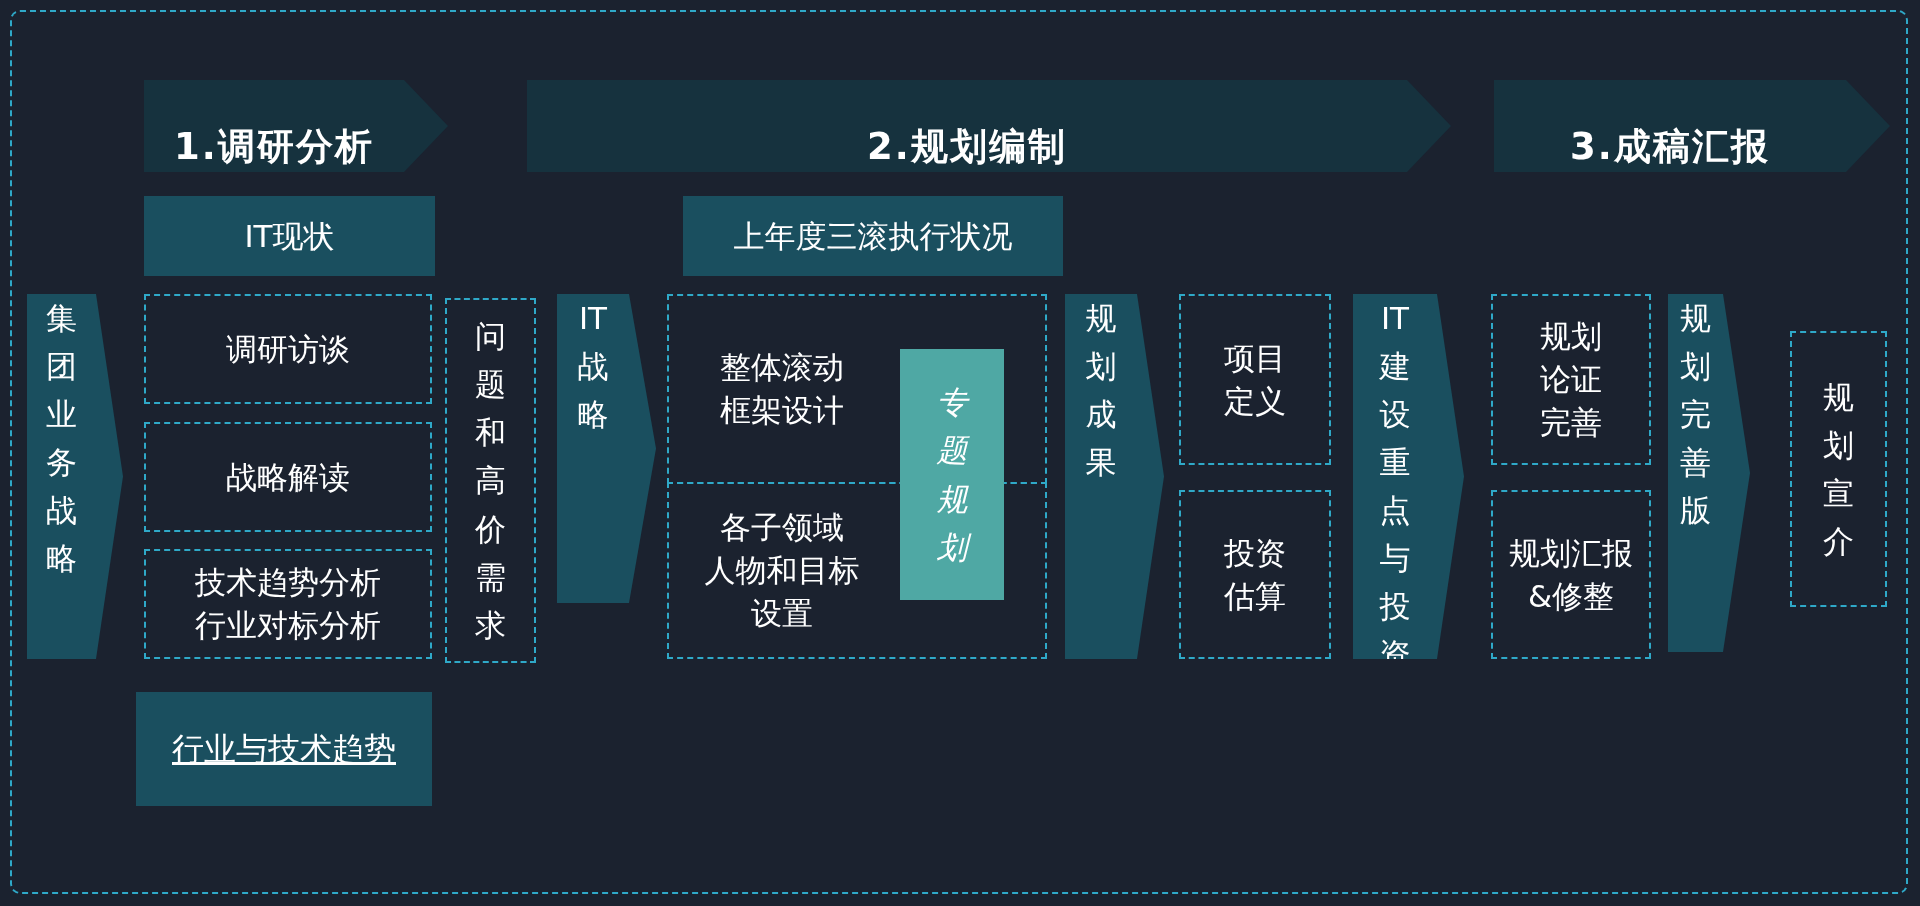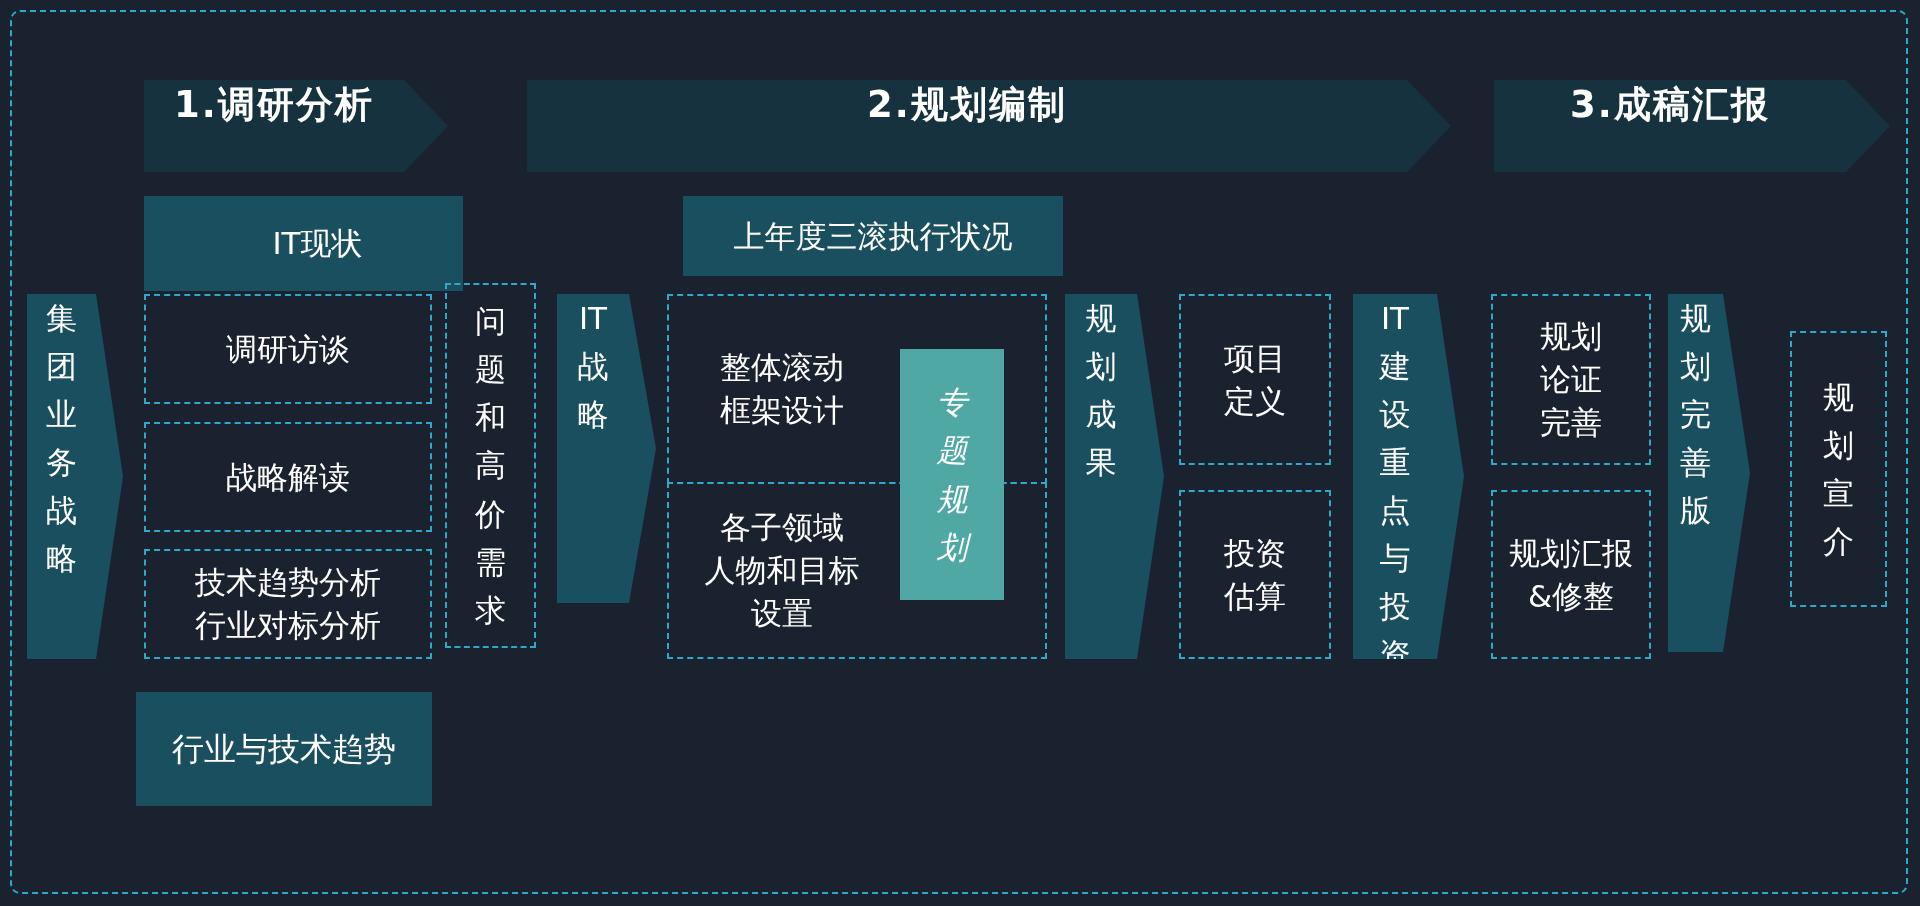--- a/index.html
+++ b/index.html
@@ -17,21 +17,21 @@
     left: 10px; top: 10px; right: 12px; bottom: 12px;
     border: 2px dashed var(--dashed-border, #2fa9c8);
     border-radius: 10px;
     pointer-events: none;
   }
   .phase-header {
     position: absolute;
     height: 92px;
     background: var(--header-fill, #16323e);
     clip-path: polygon(0 0, calc(100% - 44px) 0, 100% 50%, calc(100% - 44px) 100%, 0 100%);
-    display: flex; align-items: flex-start; justify-content: center;
+    display: flex; align-items: flex-end; justify-content: center;
     padding-right: 44px; box-sizing: border-box;
     font-size: 37px; font-weight: bold; letter-spacing: 2px;
   }
   .solid-box {
     position: absolute;
     background: var(--box-fill, #1a4f5f);
     display: flex; align-items: center; justify-content: center;
     text-align: center;
   }
   .dashed-box {
@@ -84,38 +84,38 @@
     <span>2.规划编制</span>
   </div>
   <div class="phase-header" style="left:1494px; top:80px; width:396px;">
     <span>3.成稿汇报</span>
   </div>
 
   <div class="v-arrow" style="left:27px; top:294px; width:96px; height:365px;">
     <span class="v-text">集团业务战略</span>
   </div>
 
-  <div class="solid-box" style="left:144px; top:196px; width:291px; height:95px;padding-left:28px;">
+  <div class="solid-box" style="left:144px; top:196px; width:291px; height:80px;">
     <span class="label">IT现状</span>
   </div>
   <div class="dashed-box" style="left:144px; top:294px; width:288px; height:110px;">
     <span class="label">调研访谈</span>
   </div>
   <div class="dashed-box" style="left:144px; top:422px; width:288px; height:110px;">
     <span class="label">战略解读</span>
   </div>
   <div class="dashed-box" style="left:144px; top:549px; width:288px; height:110px;">
     <span class="label">技术趋势分析
 行业对标分析</span>
   </div>
-  <div class="solid-box" style="left:136px; top:692px; width:296px; height:114px;">
+  <div class="solid-box" style="left:136px; top:692px; width:296px; height:114px;text-decoration:underline;">
     <span class="label label-lg">行业与技术趋势</span>
   </div>
 
-  <div class="dashed-box" style="left:445px; top:283px; width:91px; height:365px;">
+  <div class="dashed-box" style="left:445px; top:298px; width:91px; height:365px;">
     <span class="v-text">问题和高价需求</span>
   </div>
   <div class="v-arrow" style="left:557px; top:294px; width:99px; height:309px;">
     <span class="v-text">IT战略</span>
   </div>
 
   <div class="solid-box" style="left:667px; top:196px; width:380px; height:80px;margin-left:16px;">
     <span class="label">上年度三滚执行状况</span>
   </div>
   <div class="dashed-box shift-left" style="left:667px; top:294px; width:380px; height:190px;">

